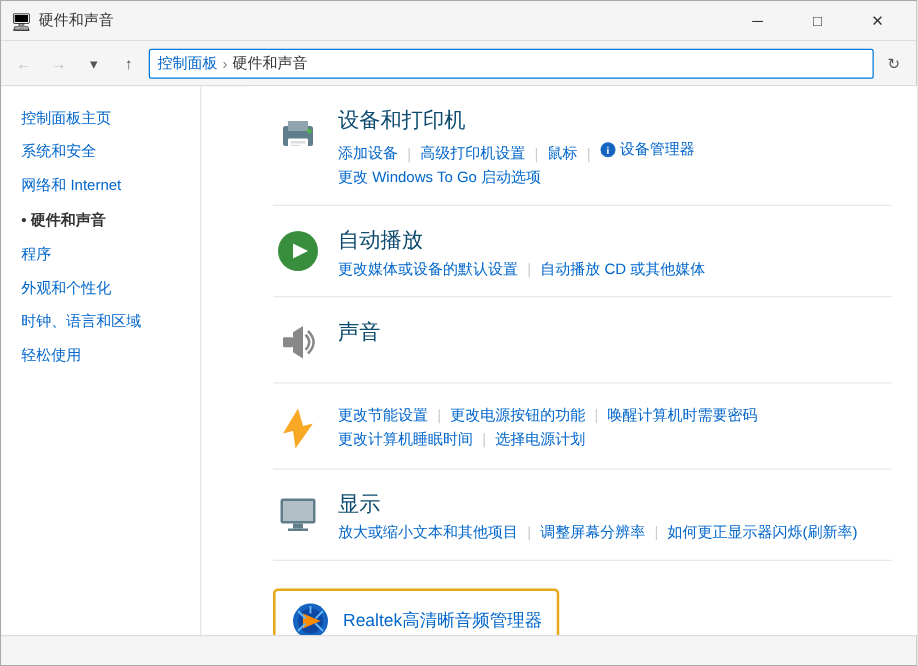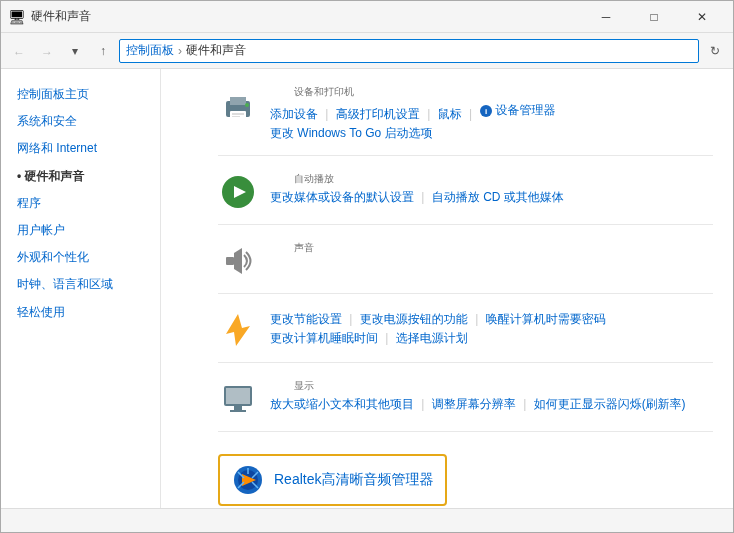--- a/index.html
+++ b/index.html
@@ -187,26 +187,25 @@
       flex-shrink: 0;
       margin-right: 12px;
       display: flex;
       align-items: center;
       justify-content: center;
     }
     .category-body {
       flex: 1;
     }
     .category-title {
-      font-size: 10px;
-      color: #737373;
+      font-size: 17px;
+      color: #0c4a6e;
       cursor: pointer;
       margin-bottom: 2px;
       font-weight: normal;
-      margin-left: 24px;
     }
     .category-links {
       font-size: 12px;
       color: #0066cc;
       line-height: 1.6;
     }
     .category-links span {
       cursor: pointer;
     }
     .category-links .sep {
@@ -282,21 +281,20 @@
   </div>
 
   <div class="main-content">
 
     <div class="sidebar">
       <div class="sidebar-item" style="color:#0066cc;">控制面板主页</div>
       <div class="sidebar-item">系统和安全</div>
       <div class="sidebar-item">网络和 Internet</div>
       <div class="sidebar-item active">硬件和声音</div>
       <div class="sidebar-item">程序</div>
-      <div class="sidebar-item">用户帐户</div>
       <div class="sidebar-item">外观和个性化</div>
       <div class="sidebar-item">时钟、语言和区域</div>
       <div class="sidebar-item">轻松使用</div>
     </div>
 
     <div class="content">
 
       <div class="category">
         <div class="category-icon">
           <svg width="36" height="36" viewBox="0 0 36 36">

